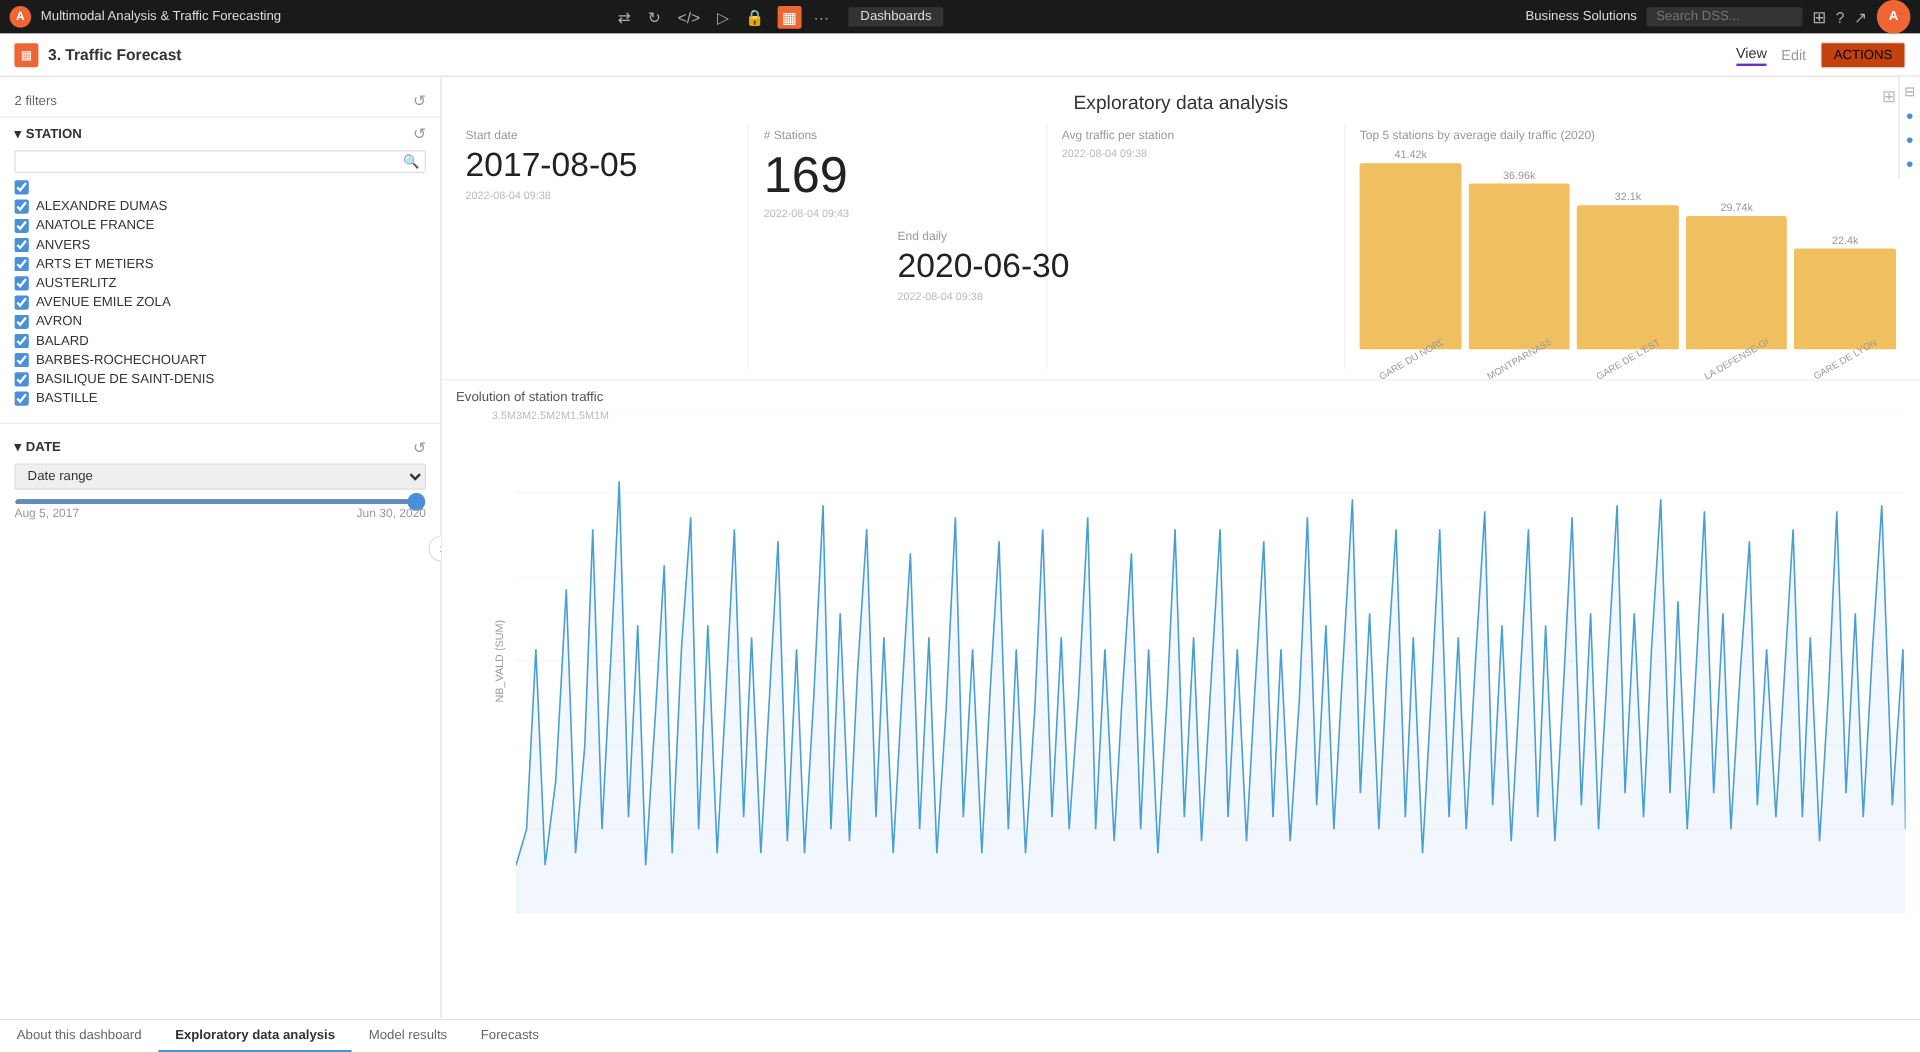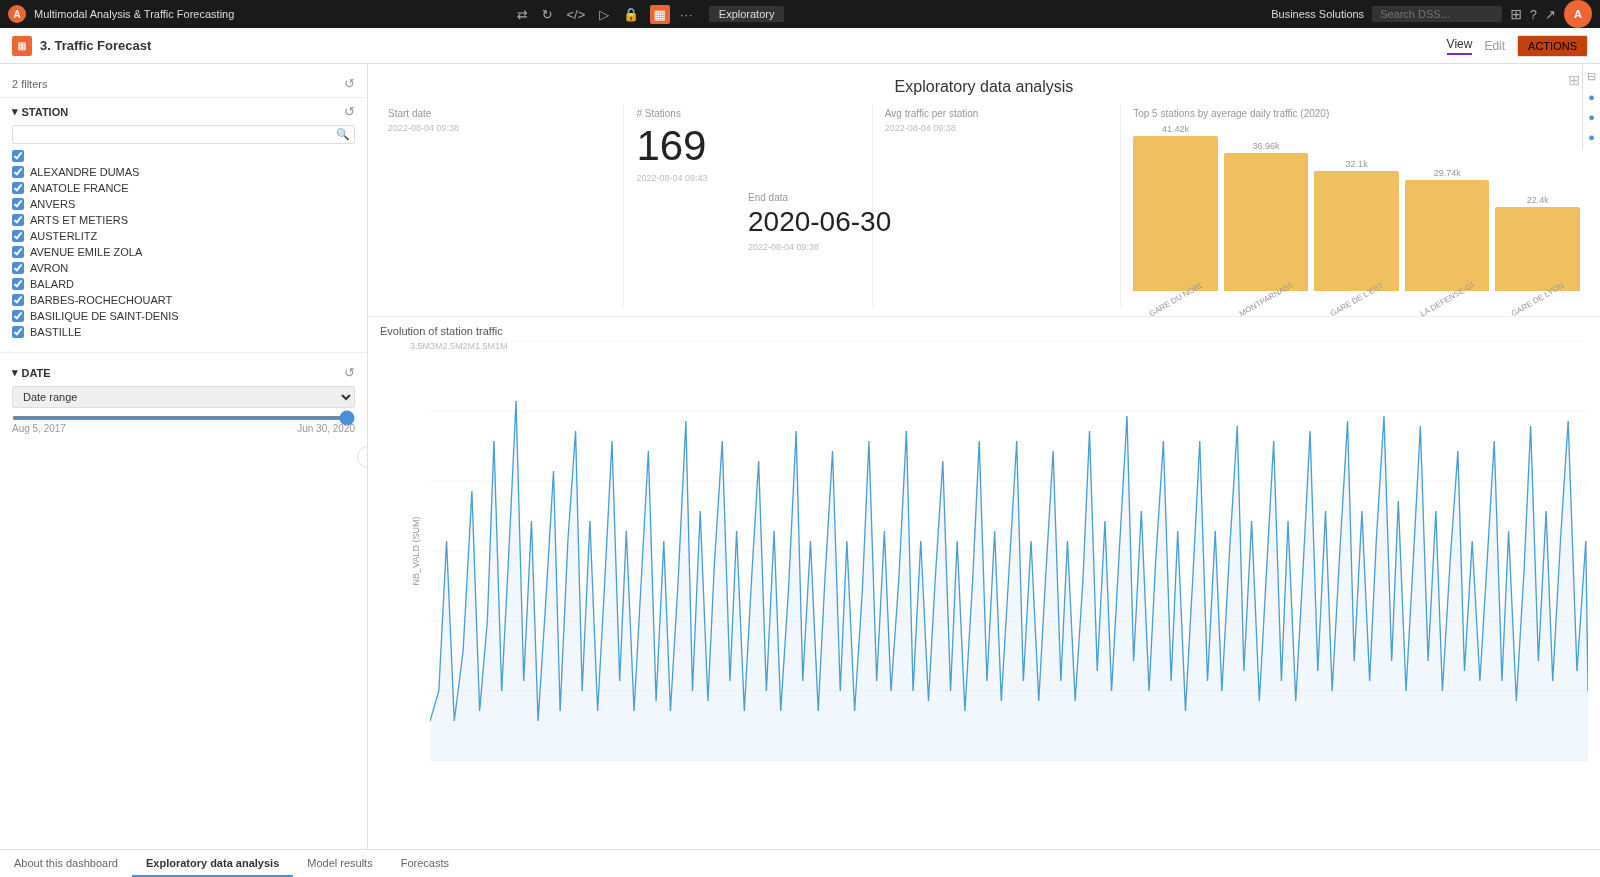--- a/index.html
+++ b/index.html
@@ -262,21 +262,21 @@
 
   <div class="nav-icons">
     <span class="nav-icon">⇄</span>
     <span class="nav-icon">↻</span>
     <span class="nav-icon">&lt;/&gt;</span>
     <span class="nav-icon">▷</span>
     <span class="nav-icon">🔒</span>
     <span class="nav-icon active">▦</span>
     <span class="nav-icon">···</span>
   </div>
-  <div class="dashboard-tab">Exploratory</div>
+  <div class="dashboard-tab">Dashboards</div>
   <span style="flex:1"></span>
   <span class="business-solutions">Business Solutions</span>
   <input class="search-box" type="text" placeholder="Search DSS..." style="">
   <span class="grid-icon" style="color:#aaa;font-size:14px;">⊞</span>
   <span class="help-icon" style="color:#aaa;font-size:13px;">?</span>
   <span class="trend-icon" style="color:#aaa;font-size:13px;">↗</span>
   <div style="width:28px;height:28px;border-radius:50%;background:#e63;display:flex;align-items:center;justify-content:center;color:white;font-size:11px;font-weight:bold;">A</div>
 </div>
 
 <div class="sub-nav">
@@ -393,36 +393,37 @@
   <div class="content-area">
 
     <span class="expand-icon">⊞</span>
 
     <div class="dashboard-title">Exploratory data analysis</div>
 
     <div style="display:flex; padding:0 8px 8px; border-bottom:1px solid #eee;">
 
       <div class="kpi-cell" style="min-width:200px;">
         <div class="kpi-label">Start date</div>
+        <div class="kpi-value date-value">2017-08-05</div>
         <div class="kpi-timestamp">2022-08-04 09:38</div>
       </div>
 
       <div class="kpi-cell" style="min-width:160px;">
         <div class="kpi-label"># Stations</div>
         <div class="kpi-value">169</div>
         <div class="kpi-timestamp">2022-08-04 09:43</div>
       </div>
 
       <div class="kpi-cell" style="min-width:200px;">
         <div class="kpi-label">Avg traffic per station</div>
         <div class="kpi-timestamp">2022-08-04 09:38</div>
       </div>
 
       <div style="position:absolute; left:380px; top:128px;">
-        <div class="kpi-label">End data</div>
+        <div class="kpi-label">End daily</div>
         <div class="kpi-value date-value">2020-06-30</div>
         <div class="kpi-timestamp">2022-08-04 09:38</div>
       </div>
 
       <div class="bar-chart-section">
         <div class="bar-chart-label">Top 5 stations by average daily traffic (2020)</div>
         <div style="display:flex; align-items:flex-end; gap:6px; height:175px; padding-top:20px; position:relative;margin-top:10px;">
 
           <div class="bar-wrapper">
             <span class="bar-value-label">41.42k</span>

